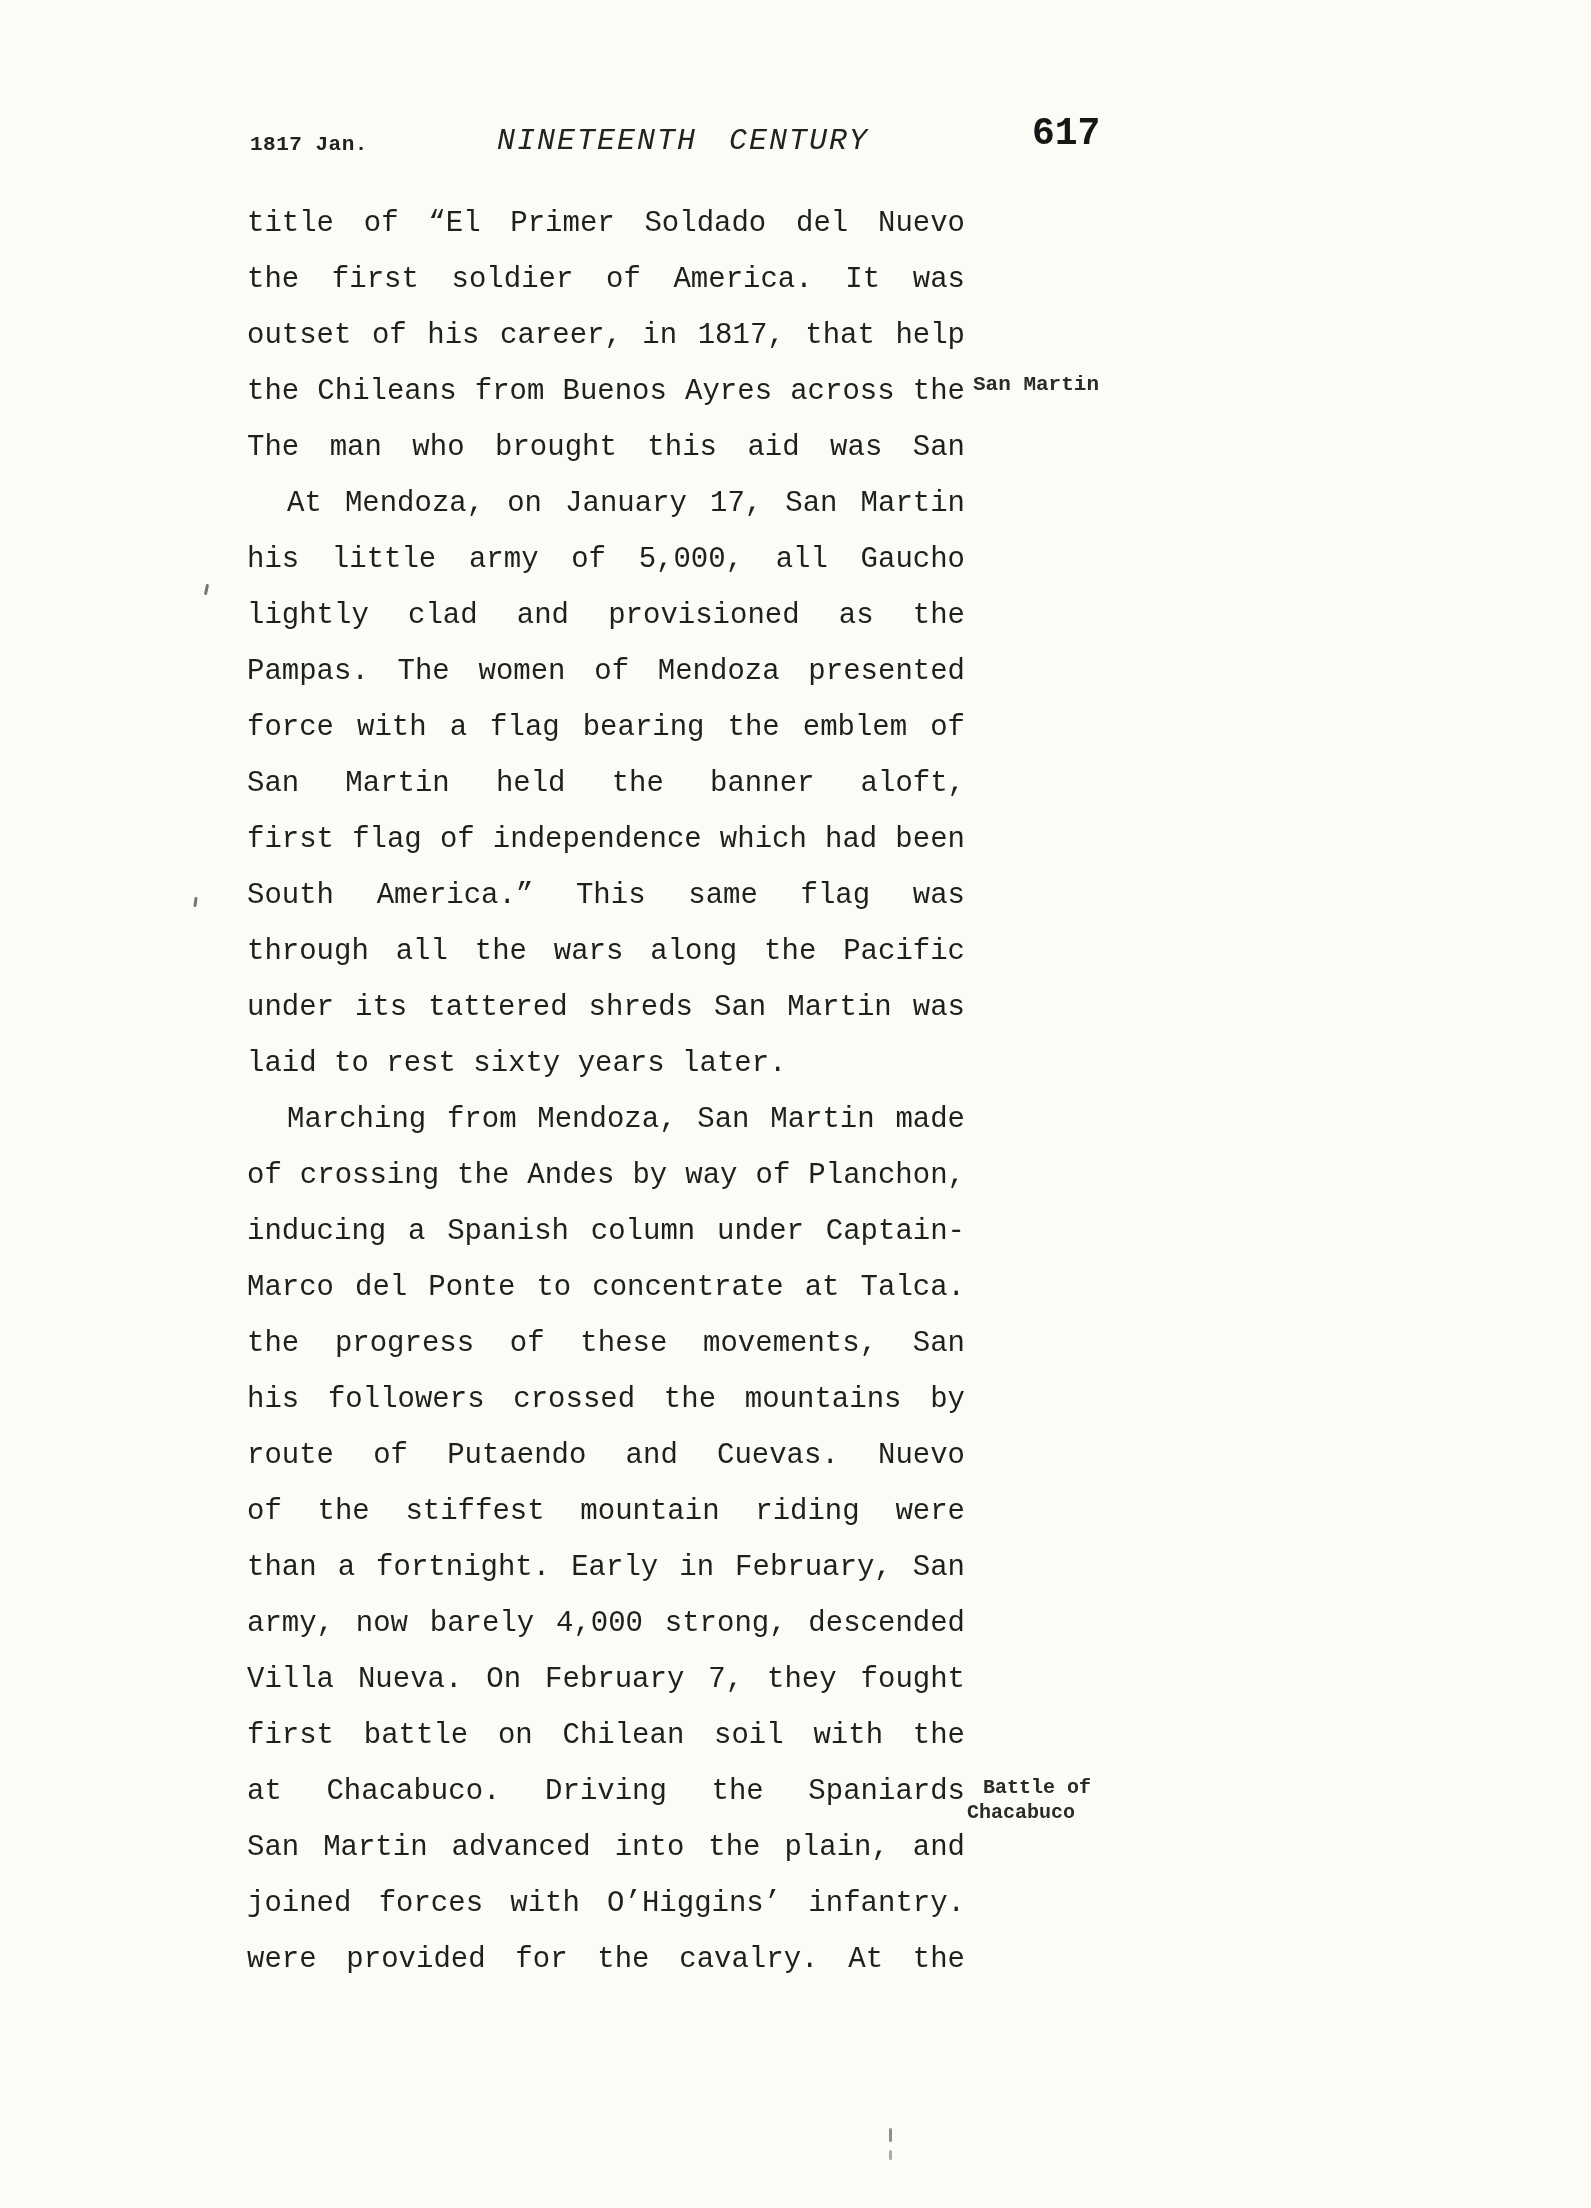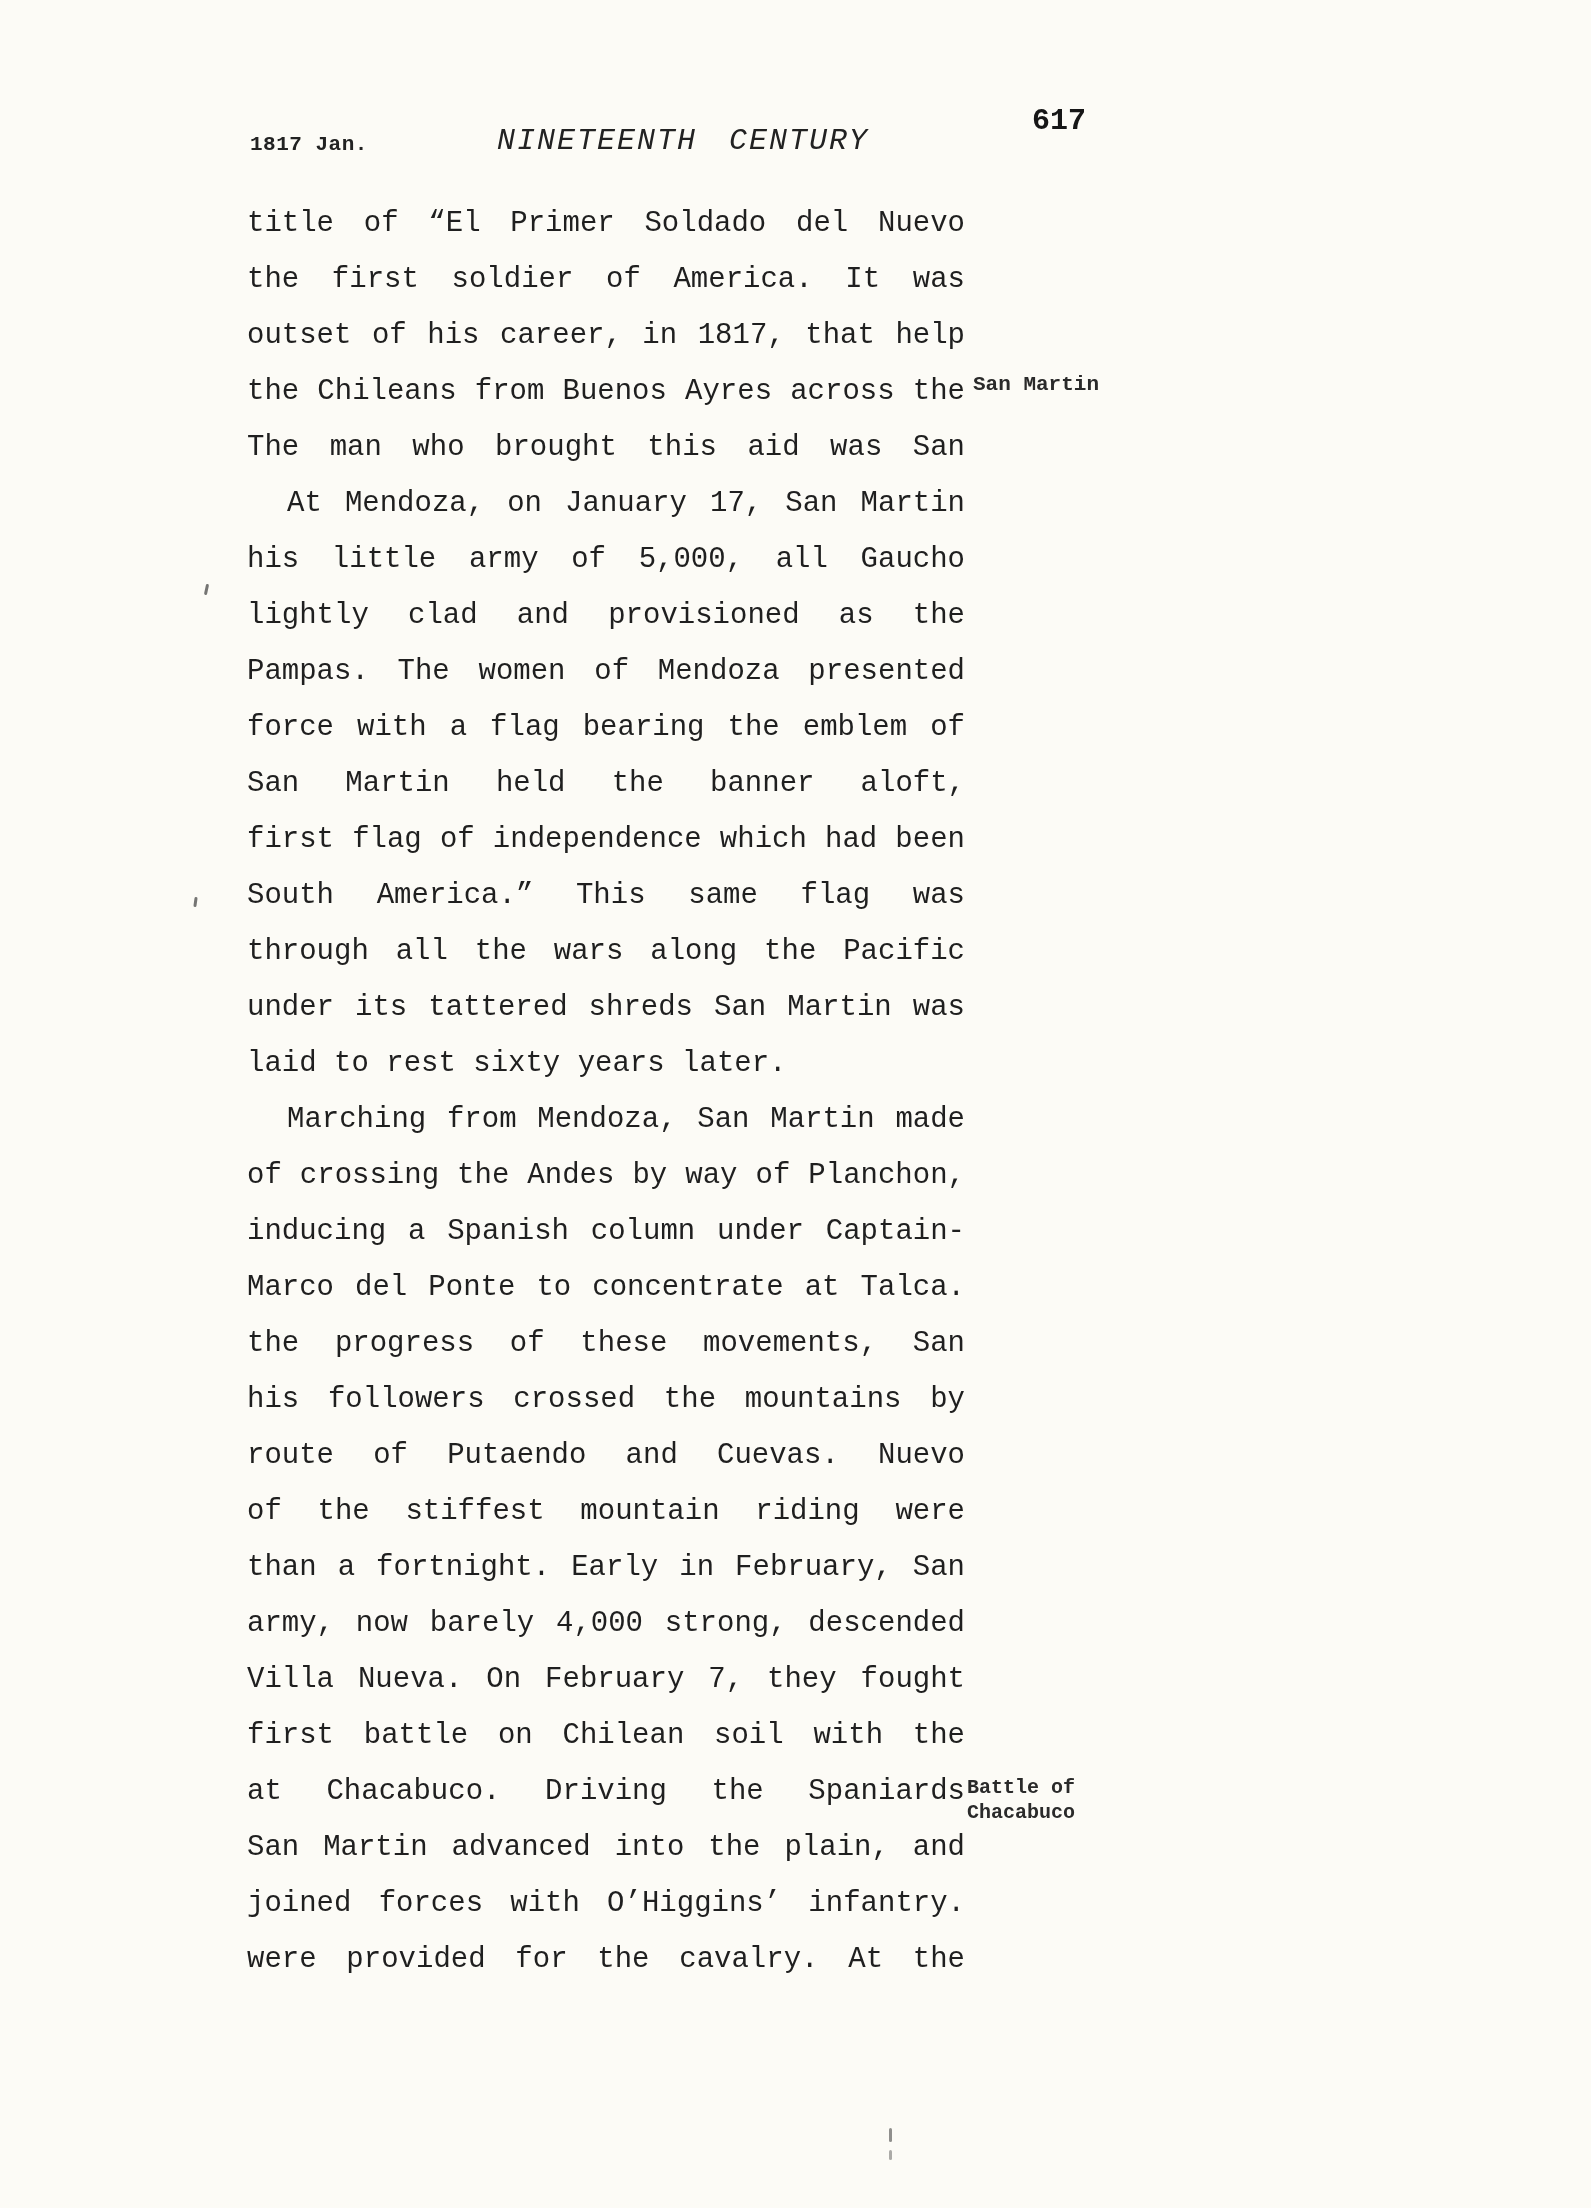--- a/index.html
+++ b/index.html
@@ -26,22 +26,22 @@
     position: absolute;
     left: 497px; top: 124px;
     font-size: 30px;
     font-style: italic;
     letter-spacing: 2px;
     word-spacing: 12px;
     color: #222;
   }
   .page-number {
     position: absolute;
-    left: 1032px; top: 104px;
-    font-size: 30px;
+    left: 1032px; top: 112px;
+    font-size: 38px;
     font-weight: 600;
     color: #161616;
   }
   
   .body-block {
     position: absolute;
     left: 247px; top: 196px;
     width: 718px;
     font-size: 29px;
   }
@@ -60,21 +60,21 @@
   .margin-note {
     position: absolute;
     font-size: 21px;
     font-weight: bold;
     line-height: 25px;
     color: #2a2a2a;
   }
   .note-san-martin { left: 973px; top: 372px; }
   .note-battle { left: 967px; top: 1775px; font-size: 20px; }
   .note-line { display: block; }
-  .note-battle .note-line:first-child { }
+  .note-battle .note-line:first-child { margin-left: 16px; }
   
   .artifact {
     position: absolute;
     background: rgba(45,45,45,0.65);
     border-radius: 2px;
   }
   .artifact-1 { left: 205px; top: 584px; width: 3px; height: 11px; transform: rotate(12deg); }
   .artifact-2 { left: 194px; top: 897px; width: 3px; height: 10px; transform: rotate(8deg); }
   .artifact-3 { left: 889px; top: 2128px; width: 3px; height: 14px; opacity: .8; }
   .artifact-4 { left: 889px; top: 2150px; width: 3px; height: 10px; opacity: .6; }

